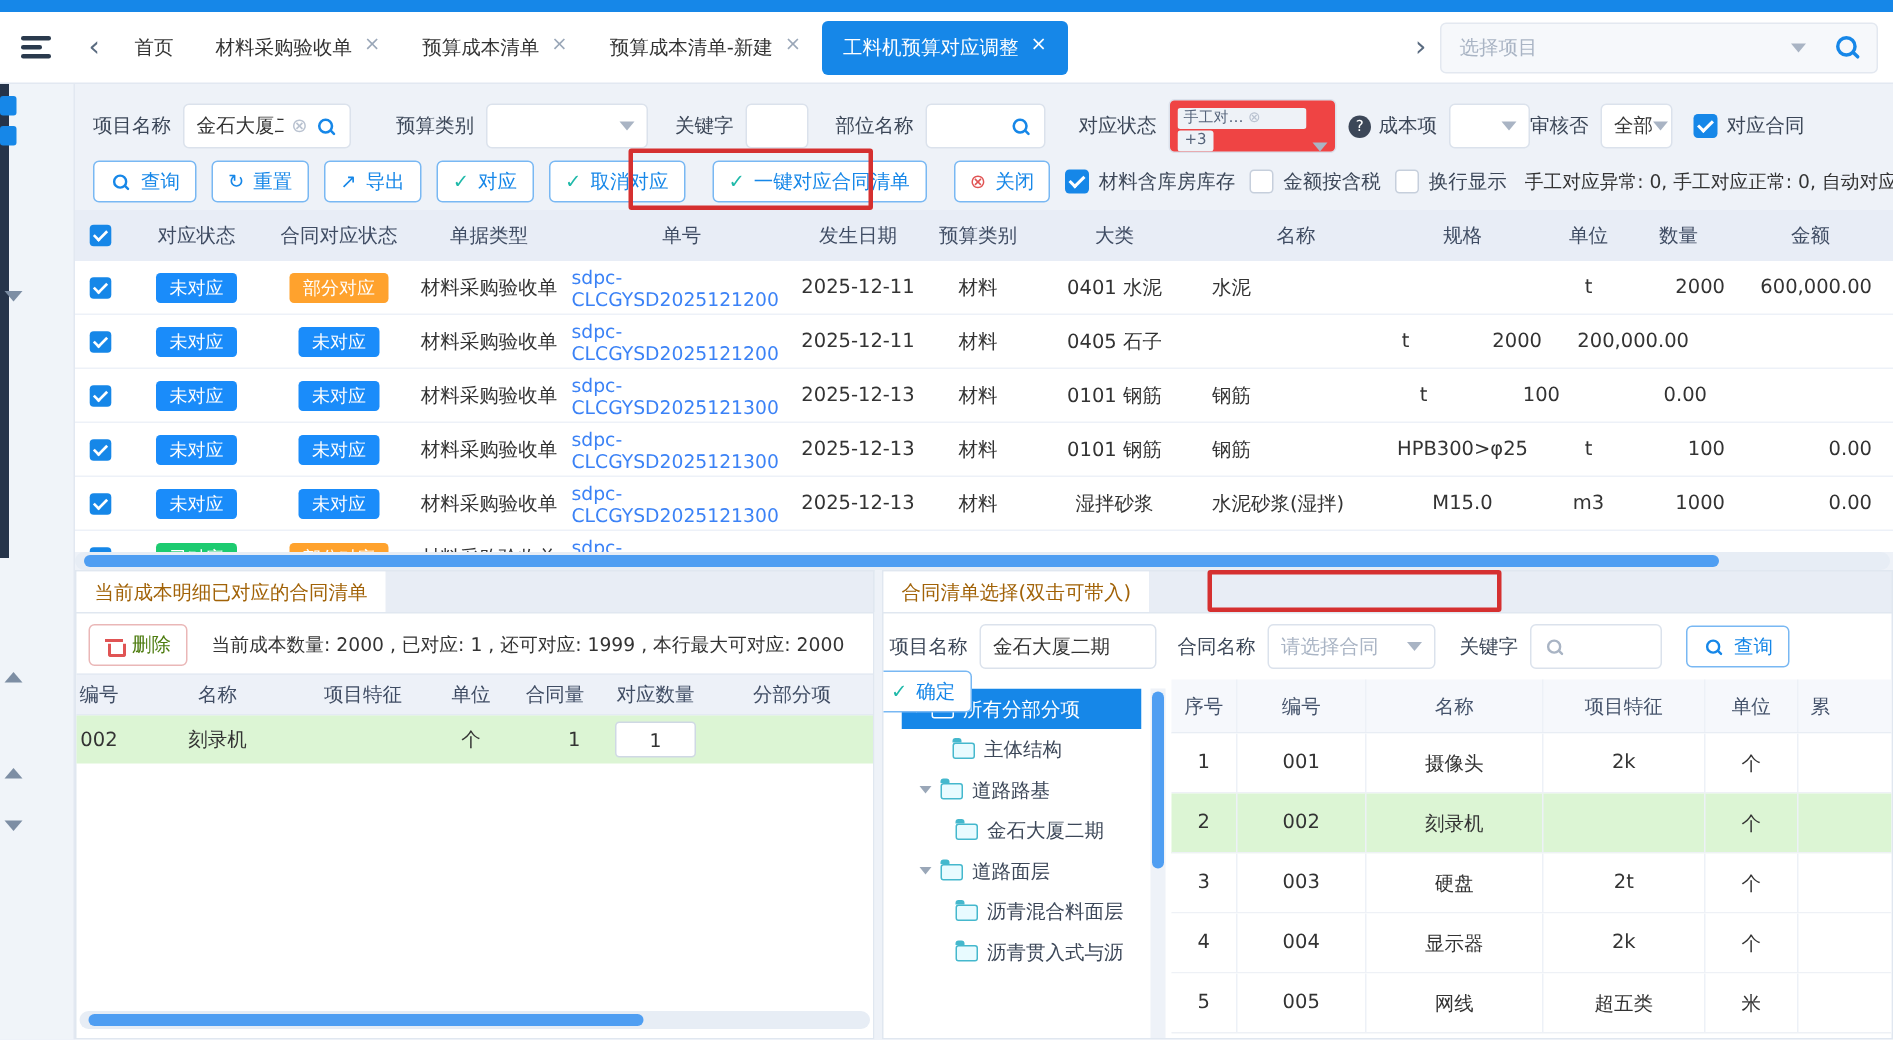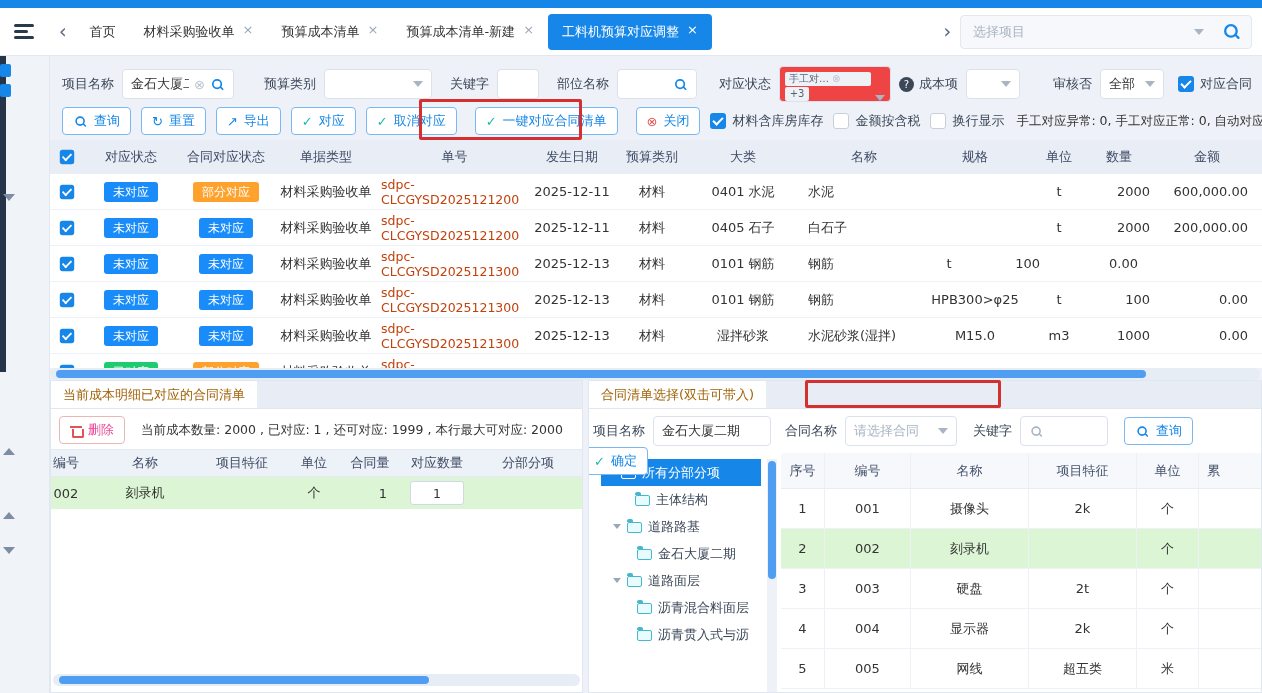--- a/index.html
+++ b/index.html
@@ -44,36 +44,36 @@
 .cb.on{background:#1687e8}
 .cb.on::after{content:"";position:absolute;left:5px;top:2px;width:4px;height:8px;border:solid #fff;border-width:0 2px 2px 0;transform:rotate(45deg)}
 .cb.off{background:#fff;border:1px solid #c6cfdc}
 .cb-lbl{color:#3c4758;margin-left:6px}
 
 
 .toolbar{position:absolute;left:50px;top:105px;right:0;height:32px;display:flex;align-items:center;padding-left:12px;gap:10px;white-space:nowrap;overflow:hidden}
 .btn{height:28px;background:#fff;border:1px solid #79b8f3;border-radius:4px;color:#1687e8;font-size:13px;display:inline-flex;align-items:center;gap:6px;padding:0 10px;cursor:pointer;font-family:inherit}
 .btn .ic{font-size:13px;line-height:1}
 .teal{color:#1fb9a9}.red{color:#e05454}
-.btn-del{border-color:#eab7b7;color:#ec4899}
+.btn-del{border-color:#eab7b7;color:#4d7c0f}
 .stats{color:#333;font-size:12.5px;margin-left:2px}
 
 
 .gtable{position:absolute;left:50px;top:140px;right:0;height:228px;background:#fff;overflow:hidden}
 .g-head{display:flex;height:34px;background:#e8edf6;color:#3f4c63;align-items:center}
 .g-row{display:flex;height:36px;align-items:center;background:#fff;border-bottom:1px solid #edf1f8}
 .cell{display:flex;align-items:center;justify-content:center;overflow:hidden;height:100%;flex:none}
 .c-cb{width:34px}.c-status{width:94px}.c-cstatus{width:96px}.c-dtype{width:104px}
 .c-dno{width:150px;justify-content:flex-start;padding-left:3px}
 .c-date{width:88px}.c-bcat{width:72px}.c-cat{width:110px}
 .c-name{width:122px;justify-content:flex-start;padding-left:10px}
 .c-spec{width:110px}.c-unit{width:58px}
 .c-qty{width:78px;justify-content:flex-end;padding-right:16px}
 .c-amt{width:100px;justify-content:flex-end;padding-right:18px}
-.link{color:#c2410c;font-size:12.5px;cursor:pointer}
+.link{color:#3b82f6;font-size:12.5px;cursor:pointer}
 .badge{padding:4px 9px;border-radius:3px;color:#fff;font-size:12px;line-height:1;white-space:nowrap}
 .bg-blue{background:#1a8cfa}.bg-orange{background:#ffa22d}.bg-green{background:#1dcb70}
 
 
 .hscroll{position:absolute;height:12px;background:#e7edf5;border-radius:6px}
 .hthumb{position:absolute;top:2px;height:8px;background:#4f9ef2;border-radius:4px;cursor:pointer}
 .vscroll{position:absolute;width:10px;background:#eef2f8}
 .vthumb{position:absolute;left:1px;width:8px;background:#4f9ef2;border-radius:4px;cursor:pointer}
 
 
@@ -211,22 +211,22 @@
       <span class="chip small">+3</span>
     </div>
     <span class="caret-down"></span>
   </div>
   <span class="help" style="margin-left:8px">?</span>
   <span class="lbl">成本项</span>
   <div class="sel" style="width:54px">
       <span></span>
       <span class="caret-down"></span>
     </div>
-  <span class="lbl" style="margin-left:33px">审核否</span>
-  <div class="sel" style="width:64px">
+  <span class="lbl" style="margin-left:0">审核否</span>
+  <div class="sel" style="width:48px">
       <span>全部</span>
       <span class="caret-down"></span>
     </div>
   <span class="cb on" style="margin-left:14px"></span>
   <span class="cb-lbl">对应合同</span>
 </div>
 
 <div class="toolbar">
   <button class="btn">
       <span class="mag" style="transform:scale(.8)"></span>
@@ -314,21 +314,20 @@
         <span class="badge bg-blue">未对应</span>
       </div>
     <div class="cell c-cstatus">
         <span class="badge bg-blue">未对应</span>
       </div>
     <div class="cell c-dtype">材料采购验收单</div>
     <div class="cell c-dno link">sdpc-CLCGYSD2025121200</div>
     <div class="cell c-date">2025-12-11</div>
     <div class="cell c-bcat">材料</div>
     <div class="cell c-cat">0405 石子</div>
-    <div class="cell c-name">白石子</div>
     <div class="cell c-spec"></div>
     <div class="cell c-unit">t</div>
     <div class="cell c-qty">2000</div>
     <div class="cell c-amt">200,000.00</div>
   </div>
 
   <div class="g-row">
     <div class="cell c-cb">
         <span class="cb on" style="transform:scale(.9)"></span>
       </div>

